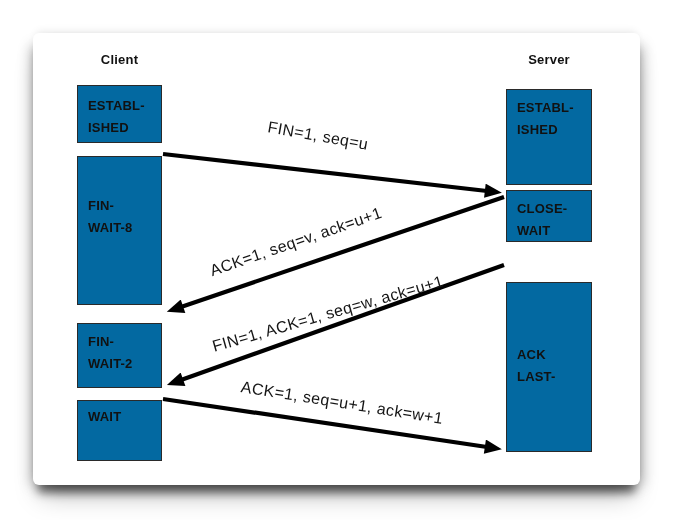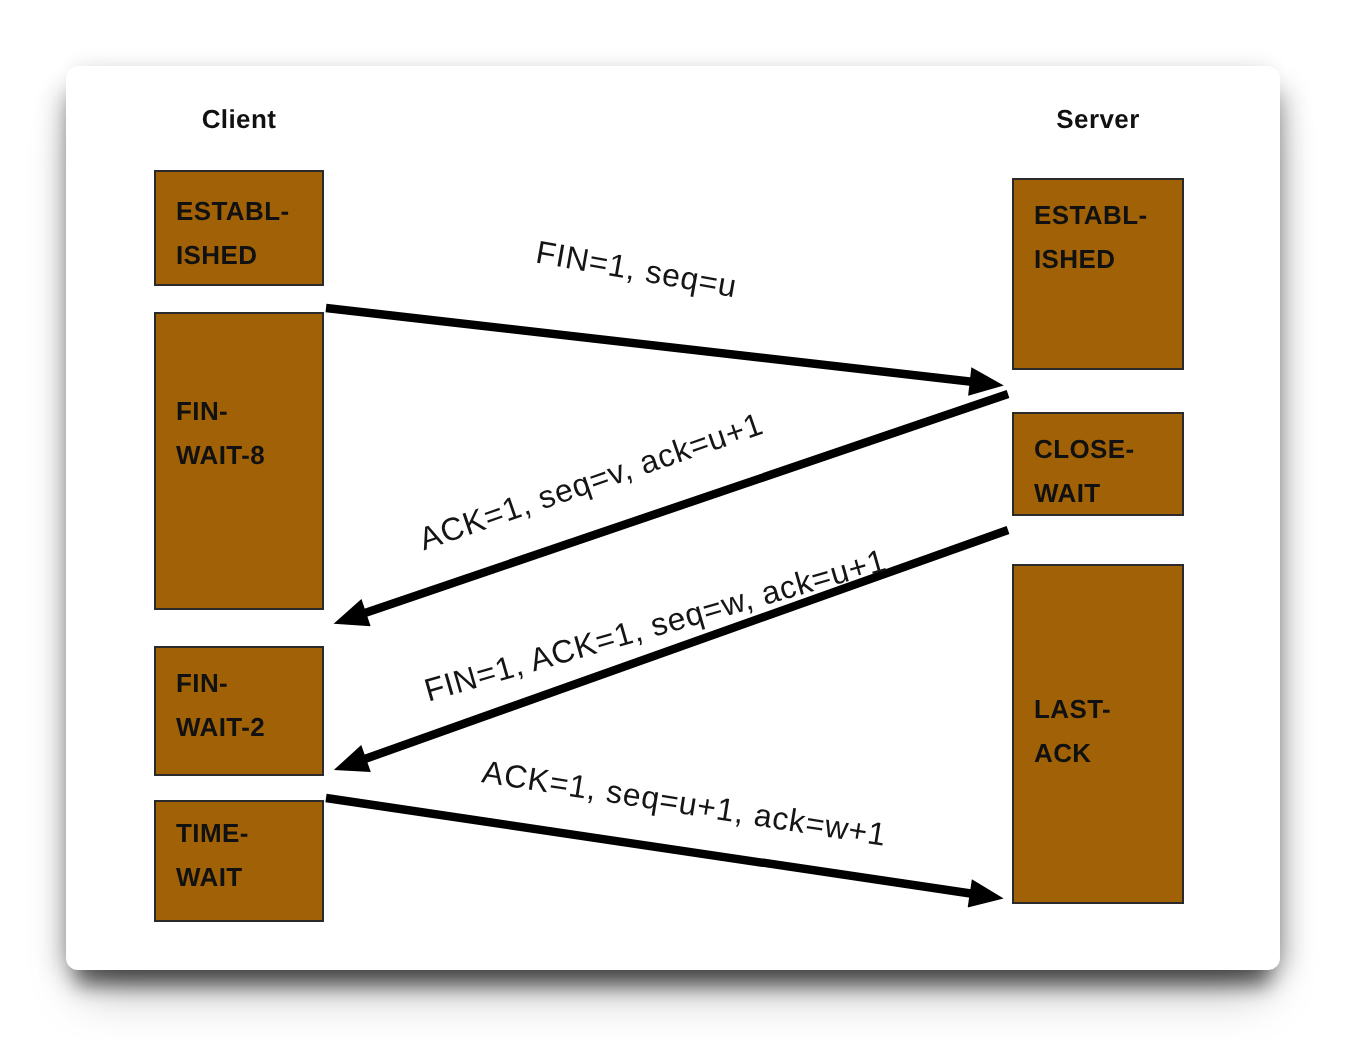--- a/index.html
+++ b/index.html
@@ -38,36 +38,36 @@
     text-align: center;
     letter-spacing: 0.2px;
   }
   .hdr-client { left: 77px; top: 52px; width: 85px; }
   .hdr-server { left: 506px; top: 52px; width: 86px; }
 
   .state {
     position: absolute;
     box-sizing: border-box;
     border: 1.6px solid #2a2a2a;
-    background: #a16207;
+    background: #0369a1;
     color: #111111;
     font-size: 13px;
     font-weight: 700;
     line-height: 22px;
     padding-left: 10px;
     letter-spacing: 0.2px;
   }
   .state div { white-space: nowrap; }
 
   .s-c-estab    { left: 77px;  top: 85px;  width: 85px; height: 58px;  padding-top: 9px;  }
   .s-c-finwait1 { left: 77px;  top: 156px; width: 85px; height: 149px; padding-top: 38px; }
   .s-c-finwait2 { left: 77px;  top: 323px; width: 85px; height: 65px;  padding-top: 7px;  }
   .s-c-timewait { left: 77px;  top: 400px; width: 85px; height: 61px;  padding-top: 5px;  }
   .s-s-estab    { left: 506px; top: 89px;  width: 86px; height: 96px;  padding-top: 7px;  }
-  .s-s-closewait{ left: 506px; top: 206px; width: 86px; height: 52px;  padding-top: 7px;  }
+  .s-s-closewait{ left: 506px; top: 190px; width: 86px; height: 52px;  padding-top: 7px;  }
   .s-s-lastack  { left: 506px; top: 282px; width: 86px; height: 170px; padding-top: 61px; }
 
   .arrows-layer {
     position: absolute;
     left: 0; top: 0;
     width: 674px;
     height: 520px;
     pointer-events: none;
   }
   .msg-label {
@@ -99,35 +99,34 @@
   </div>
   <div class="state s-c-finwait1">
     <div>FIN-</div>
     <div>WAIT-8</div>
   </div>
   <div class="state s-c-finwait2">
     <div>FIN-</div>
     <div>WAIT-2</div>
   </div>
   <div class="state s-c-timewait">
-    <div>TIME-</div>
     <div>WAIT</div>
   </div>
 
   <div class="state s-s-estab">
     <div>ESTABL-</div>
     <div>ISHED</div>
   </div>
   <div class="state s-s-closewait">
     <div>CLOSE-</div>
     <div>WAIT</div>
   </div>
   <div class="state s-s-lastack">
+    <div>ACK</div>
     <div>LAST-</div>
-    <div>ACK</div>
   </div>
 
   <svg class="arrows-layer" viewBox="0 0 674 520" xmlns="http://www.w3.org/2000/svg">
     <defs>
       <marker id="ah" viewBox="0 0 12 10" refX="1.5" refY="5" markerWidth="5" markerHeight="3.4" orient="auto" markerUnits="strokeWidth">
         <path d="M0,0 L12,5 L0,10 Z" fill="#000000"></path>
       </marker>
     </defs>
     <line x1="163" y1="154" x2="487" y2="191" stroke="#000000" stroke-width="4.2" marker-end="url(#ah)"></line>
     <line x1="504" y1="197" x2="181" y2="307" stroke="#000000" stroke-width="4.2" marker-end="url(#ah)"></line>

